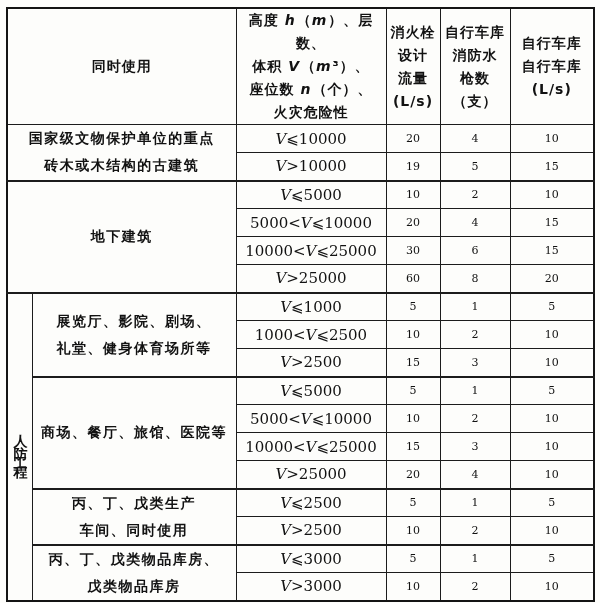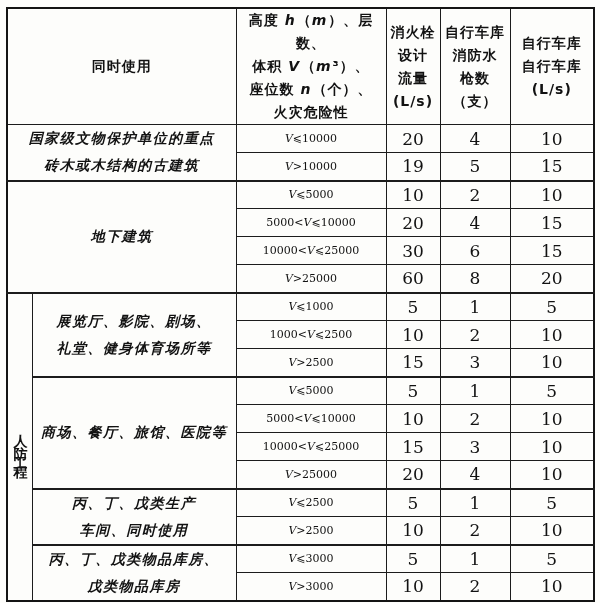--- a/index.html
+++ b/index.html
@@ -42,42 +42,41 @@
   thead th .hl { display: block; }
   
   tbody tr { height: 28px; }
   tr.g > td { border-top-width: 2.5px; }
   td.name-cell {
     font-family: "DejaVu Sans", "Liberation Sans", sans-serif;
     font-weight: 700;
     font-size: 14px;
     letter-spacing: 1.5px;
     line-height: 27px;
-    font-style: italic;
   }
   td.vert-cell { border-right-width: 1.5px; }
   .vert {
     display: inline-block;
     writing-mode: vertical-rl;
     text-orientation: upright;
     font-family: "DejaVu Sans", "Liberation Sans", sans-serif;
     font-weight: 700;
     font-size: 14px;
     letter-spacing: 11px;
     line-height: 22px;
   }
   td.cond {
     font-family: "DejaVu Serif", "Liberation Serif", serif;
-    font-size: 11px;
+    font-size: 15px;
     font-weight: 500;
   }
   td.cond i { font-family: "DejaVu Serif", "Liberation Serif", serif; }
   td.num {
     font-family: "DejaVu Serif", "Liberation Serif", serif;
-    font-size: 17px;
+    font-size: 11px;
     font-weight: 500;
   }
   thead th i { padding-right: 1px; }
 </style>
 </head>
 <body>
 
 <div class="page">
   <table class="std">
     <colgroup>

